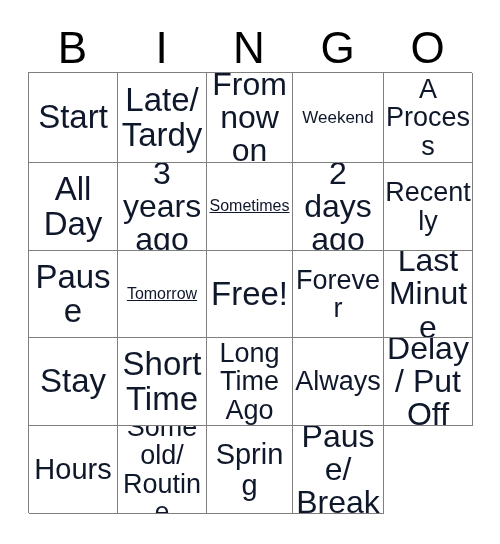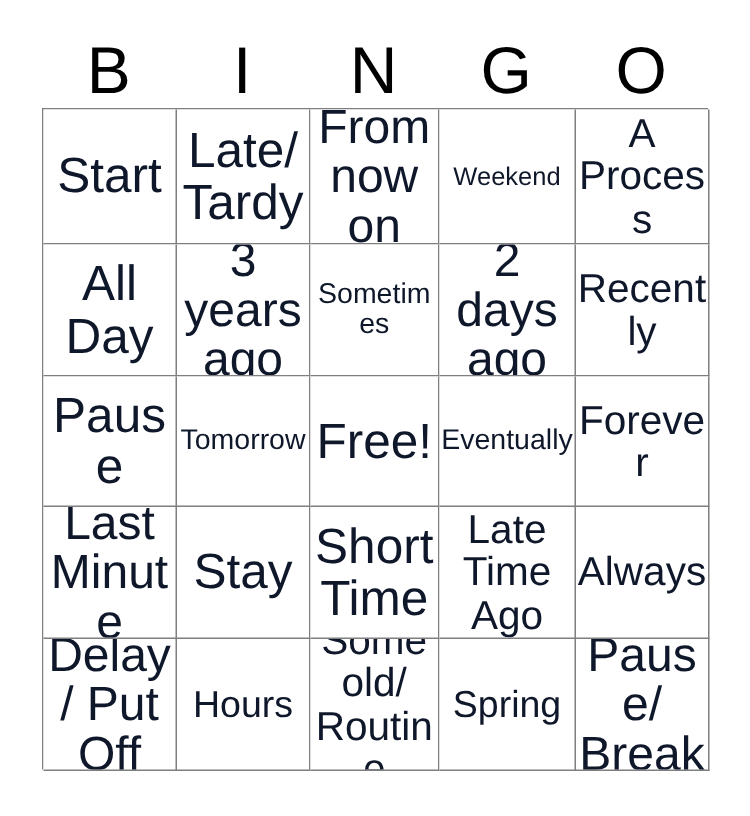--- a/index.html
+++ b/index.html
@@ -79,25 +79,25 @@
     display: block;
     width: 100%;
     line-height: 1.04;
     color: #0f172a;
     word-wrap: break-word;
     overflow-wrap: break-word;
     hyphens: none;
   }
   
   .fs-xl .cell-text { font-size: 33px; }
-  .fs-lg .cell-text { font-size: 25px; }
+  .fs-lg .cell-text { font-size: 29px; }
   .fs-md .cell-text { font-size: 32px; }
   .fs-sm .cell-text { font-size: 27px; }
   .fs-xs .cell-text { font-size: 17px; }
-  .fs-xxs .cell-text { font-size: 19px; }
+  .fs-xxs .cell-text { font-size: 16px; text-decoration: underline; }
 </style>
 </head>
 <body>
 
 <div id="bingo-card">
 
   <div id="header-row">
     <div class="header-letter col-0">B</div>
     <div class="header-letter col-1">I</div>
     <div class="header-letter col-2">N</div>
@@ -141,38 +141,35 @@
 
     <div class="bingo-cell fs-xl">
       <span class="cell-text">Pause</span>
     </div>
     <div class="bingo-cell fs-xxs">
       <span class="cell-text">Tomorrow</span>
     </div>
     <div class="bingo-cell fs-xl">
       <span class="cell-text">Free!</span>
     </div>
-    <div class="bingo-cell fs-xxs">
-      <span class="cell-text">Eventually</span>
-    </div>
     <div class="bingo-cell fs-sm">
       <span class="cell-text">Forever</span>
     </div>
 
     <div class="bingo-cell fs-md">
       <span class="cell-text">Last Minute</span>
     </div>
     <div class="bingo-cell fs-xl">
       <span class="cell-text">Stay</span>
     </div>
     <div class="bingo-cell fs-xl">
       <span class="cell-text">Short Time</span>
     </div>
     <div class="bingo-cell fs-sm">
-      <span class="cell-text">Late Time Ago</span>
+      <span class="cell-text">Long Time Ago</span>
     </div>
     <div class="bingo-cell fs-sm">
       <span class="cell-text">Always</span>
     </div>
 
     <div class="bingo-cell fs-md">
       <span class="cell-text">Delay/ Put Off</span>
     </div>
     <div class="bingo-cell fs-lg">
       <span class="cell-text">Hours</span>

